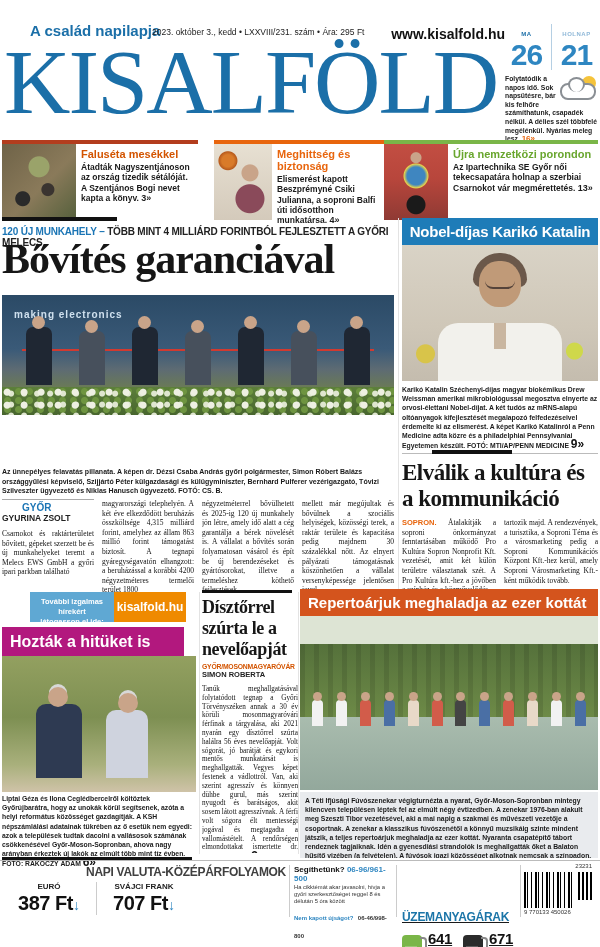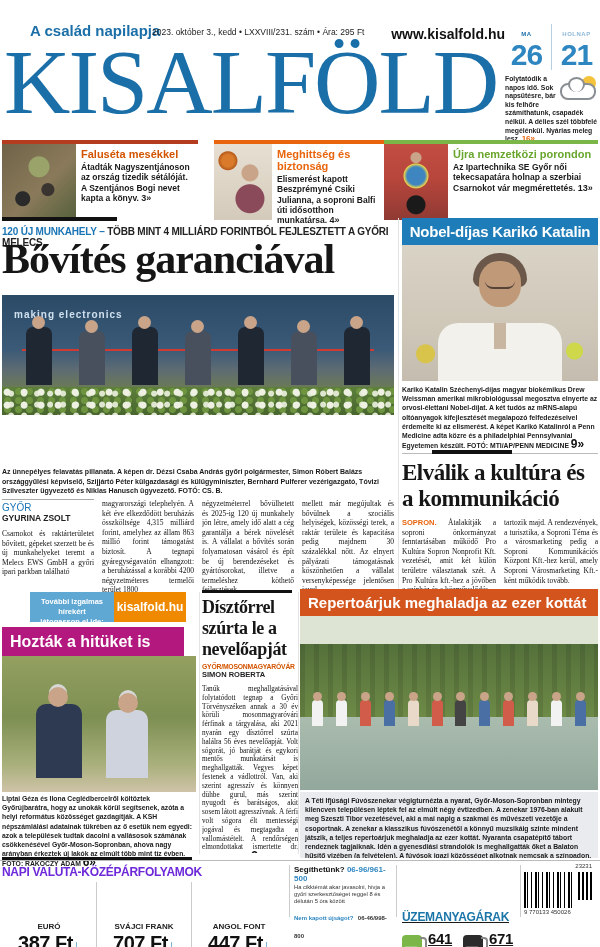--- a/index.html
+++ b/index.html
@@ -75,21 +75,21 @@
   .flowers{position:absolute;left:0;right:0;bottom:0;height:28px;background-image:
       radial-gradient(circle at 30% 40%,#eef0e2 3px,transparent 4px),
       radial-gradient(circle at 70% 60%,#dfe6cf 2.5px,transparent 3.5px),
       radial-gradient(circle at 50% 50%,#6e9440 3px,transparent 4px),
       linear-gradient(#5c7f3a,#48662e);
       background-size:17px 13px,13px 11px,11px 9px,100% 100%;}
   #lead-caption{left:2px;top:467px;width:392px;font-size:7px;font-weight:bold;line-height:9.6px;color:#1a1a1a;}
   #lead-body{left:2px;top:499px;width:394px;height:94px;display:flex;gap:8px;}
   .lcol{width:92px;overflow:hidden;}
   .byline{border-top:1px solid #aaa;padding-top:2px;margin-bottom:6px;}
-  .byline .loc{display:block;font-size:10px;font-weight:normal;color:#1b75b5;}
+  .byline .loc{display:block;font-size:10px;font-weight:bold;color:#1b75b5;margin-left:20px;}
   .byline .auth{display:block;font-size:8.5px;font-weight:bold;color:#222;}
   .bodytext{font-family:"Liberation Serif",serif;font-size:7.5px;line-height:9.6px;
             text-align:justify;color:#111;margin:0;}
   .pageref{font-weight:bold;font-size:12px;color:#111;font-family:"Liberation Sans",sans-serif;}
   .refline{text-align:right;margin-top:1px;}
 
   
   #main-vdiv{left:398px;top:218px;width:1px;height:372px;background:#e3e3e3;}
   #nobel-banner{left:402px;top:218px;width:196px;height:27px;background:#1e7cb8;color:#fff;
                 font-size:15px;font-weight:bold;line-height:27px;text-align:center;letter-spacing:-.2px;}
@@ -156,25 +156,25 @@
   .fp1::before,.fp2::before{content:"";position:absolute;top:-17px;left:12px;width:20px;height:20px;
       border-radius:50%;background:#c9a489;box-shadow:0 -4px 0 -1px #d8d8d8;}
   #faith-caption{left:2px;top:794px;width:194px;font-size:6.8px;font-weight:bold;line-height:9.2px;color:#1a1a1a;}
   .band-vdiv{width:1px;background:#e3e3e3;}
   #bvd1{left:199px;top:592px;height:262px;} #bvd2{left:298px;top:592px;height:262px;}
 
   
   #bottom-hr{left:0;top:860px;width:600px;height:1px;background:#bbb;}
   #bottom-bar{left:2px;top:857px;width:190px;height:3px;background:#111;}
   #currency{left:2px;top:865px;width:284px;}
-  .cur-title{font-size:12px;font-weight:bold;color:#6d28d9;letter-spacing:-.3px;}
+  .cur-title{font-size:12px;font-weight:bold;color:#404040;letter-spacing:-.3px;text-align:right;}
   .cur-row{display:flex;margin-top:3px;}
   .cur-cell{width:94px;text-align:center;}
   .cur-cell + .cur-cell{border-left:1px solid #ccc;}
-  .cur-label{font-size:8px;font-weight:bold;color:#222;display:block;margin-top:40px;}
+  .cur-label{font-size:8px;font-weight:bold;color:#222;display:block;}
   .cur-value{font-size:20px;font-weight:800;letter-spacing:-.5px;color:#111;line-height:24px;}
   .down-arrow{color:#2e86c1;font-size:14px;font-weight:bold;}
   .down-arrow::after{content:"↓";}
   .vdiv{width:1px;background:#ccc;top:865px;height:52px;}
   #vd1{left:289px;} #vd2{left:396px;} #vd3{left:520px;}
   #help{left:294px;top:865px;width:99px;}
   #help .h-title{font-size:8px;font-weight:bold;color:#111;}
   #help .h-phone{color:#2e86c1;}
   #help .h-body{font-size:5.8px;line-height:7.2px;color:#333;margin-top:1px;}
   #help .h-q{font-size:6px;font-weight:bold;color:#2e86c1;}
@@ -386,24 +386,20 @@
     <div class="cur-title">NAPI VALUTA-KÖZÉPÁRFOLYAMOK</div>
     <div class="cur-row">
       <div class="cur-cell">
         <span class="cur-label">EURÓ</span>
         <span class="cur-value">387 Ft</span><span class="down-arrow"></span>
       </div>
       <div class="cur-cell">
         <span class="cur-label">SVÁJCI FRANK</span>
         <span class="cur-value">707 Ft</span><span class="down-arrow"></span>
       </div>
-      <div class="cur-cell">
-        <span class="cur-label">ANGOL FONT</span>
-        <span class="cur-value">447 Ft</span><span class="down-arrow"></span>
-      </div>
     </div>
   </div>
 
   <div class="abs vdiv" id="vd1"></div>
 
   <div class="abs" id="help">
     <div class="h-title"><span>Segíthetünk?</span>
       <span class="h-phone">06-96/961-500</span></div>
     <div class="h-body">Ha cikktémát akar javasolni, hívja a győri szerkesztőséget reggel 8 és délután 5 óra között</div>
     <div><span class="h-q">Nem kapott újságot?</span>

